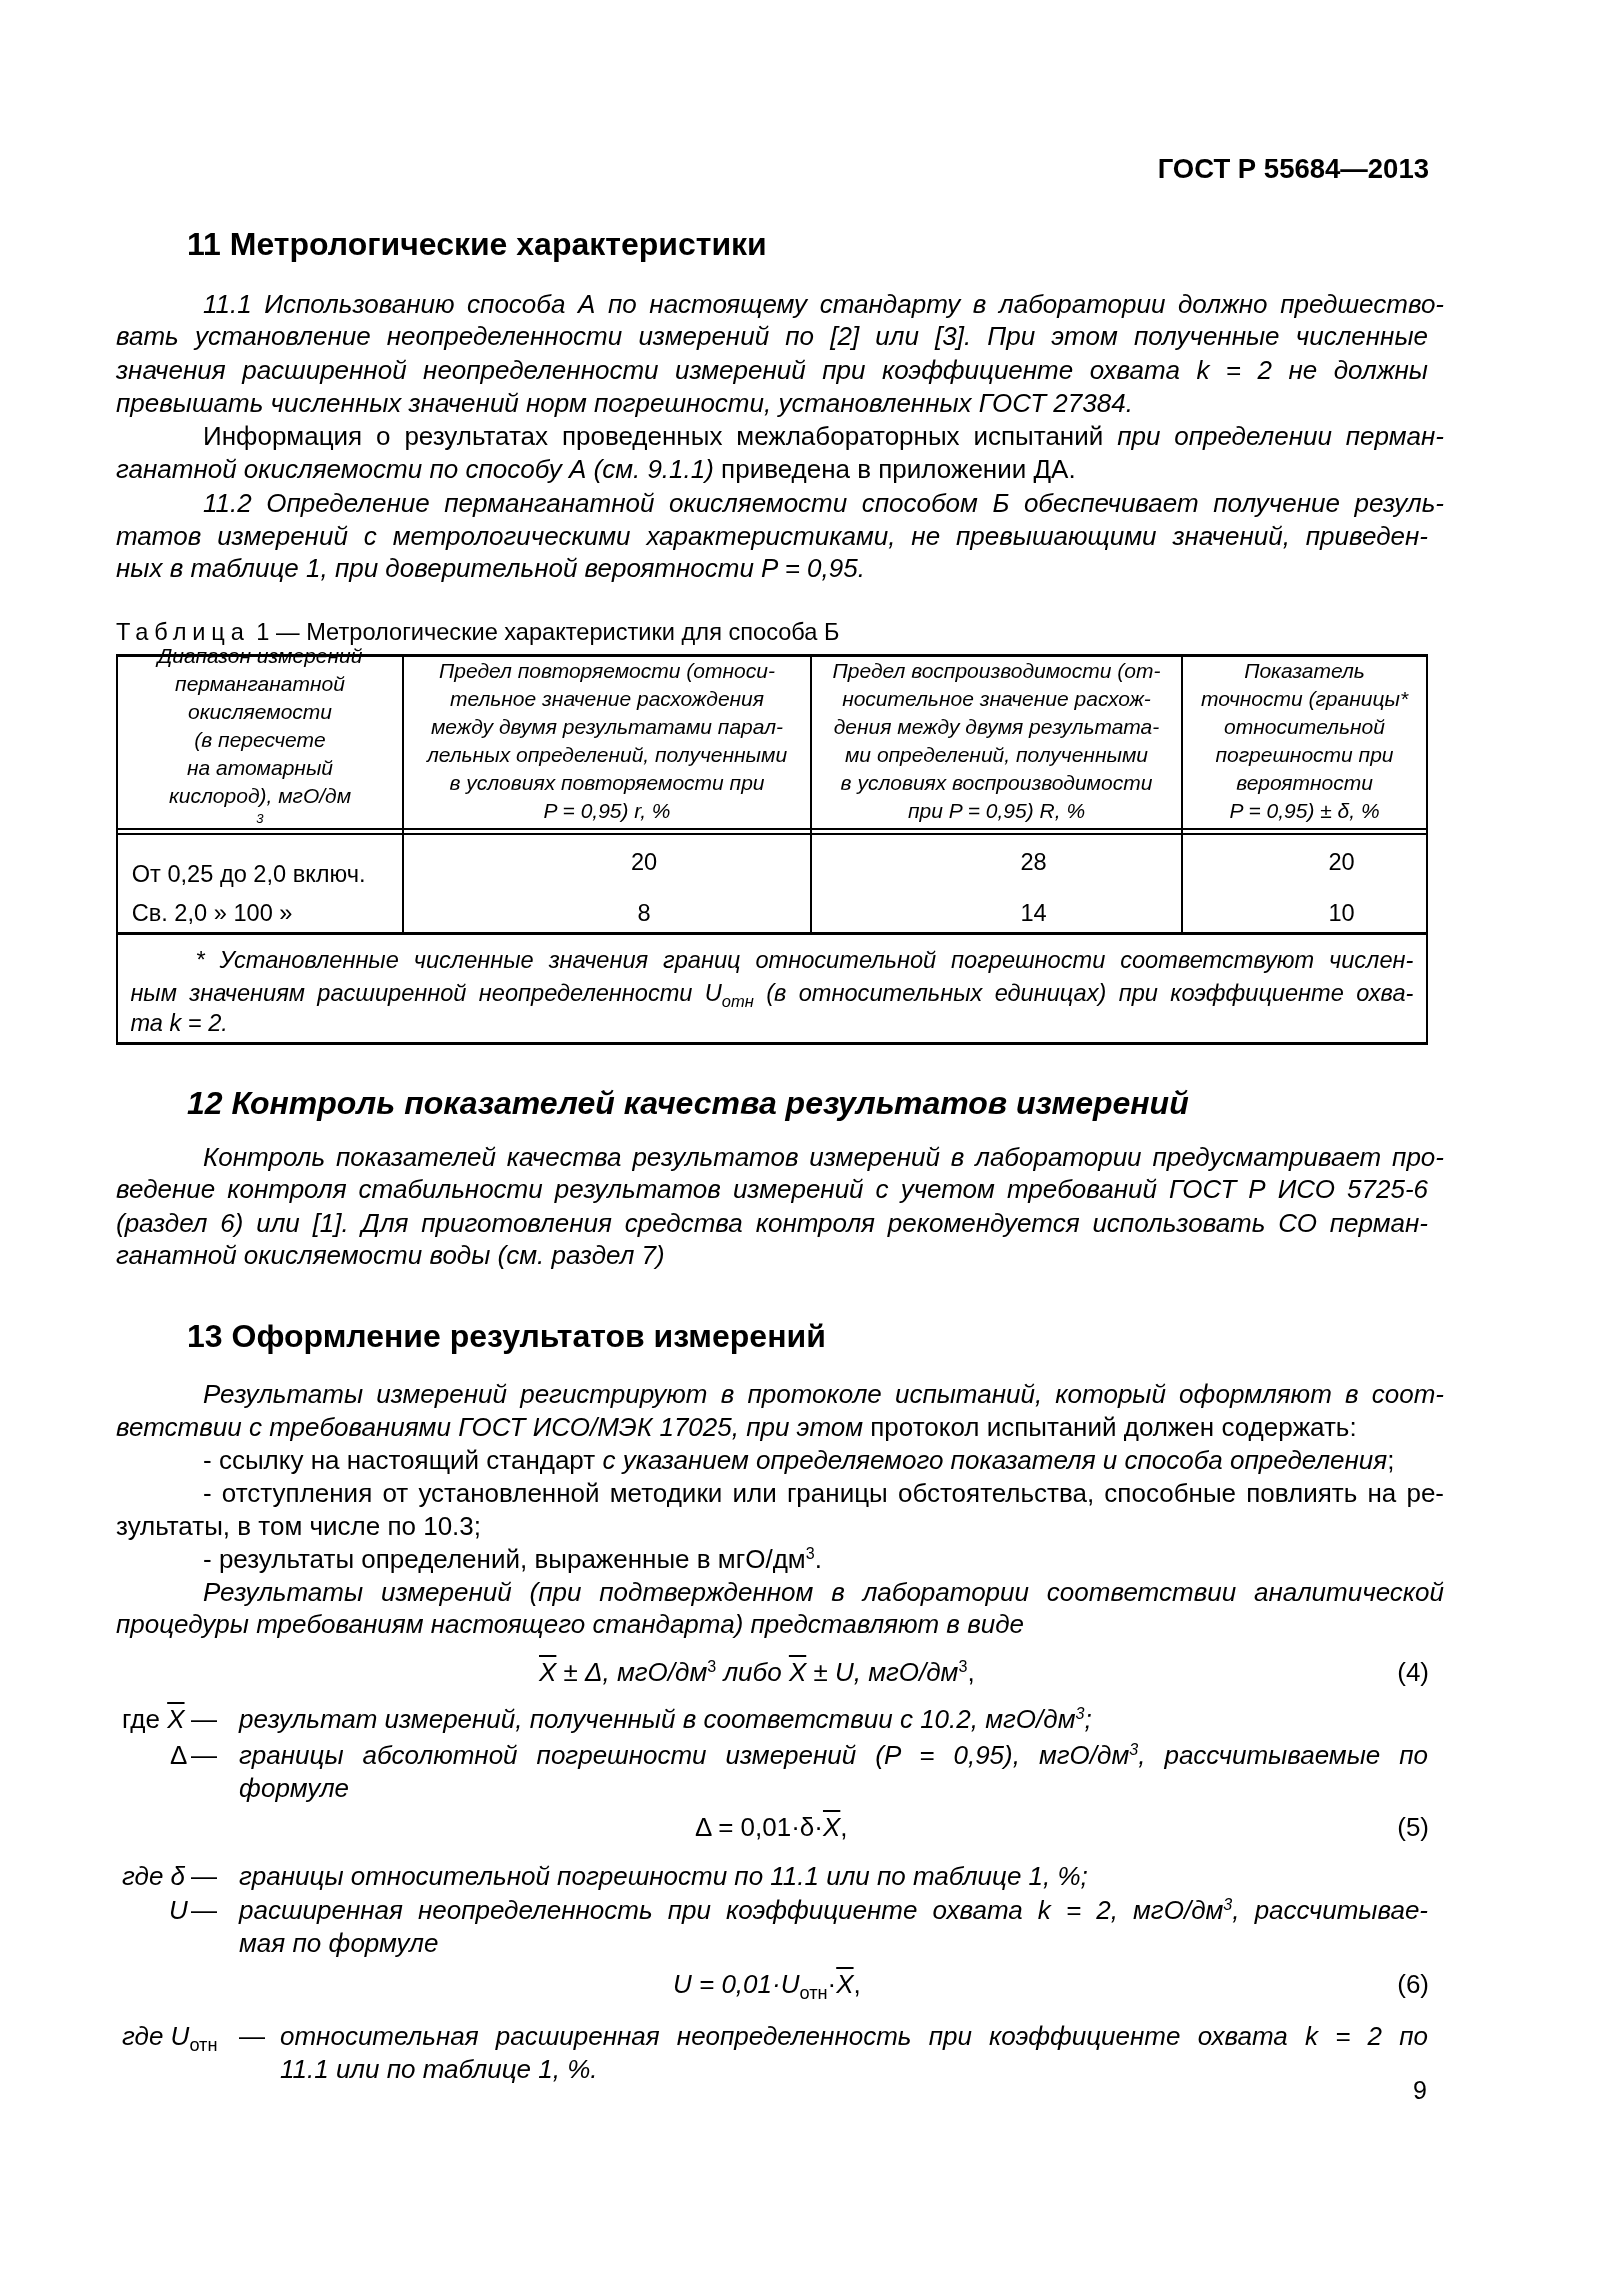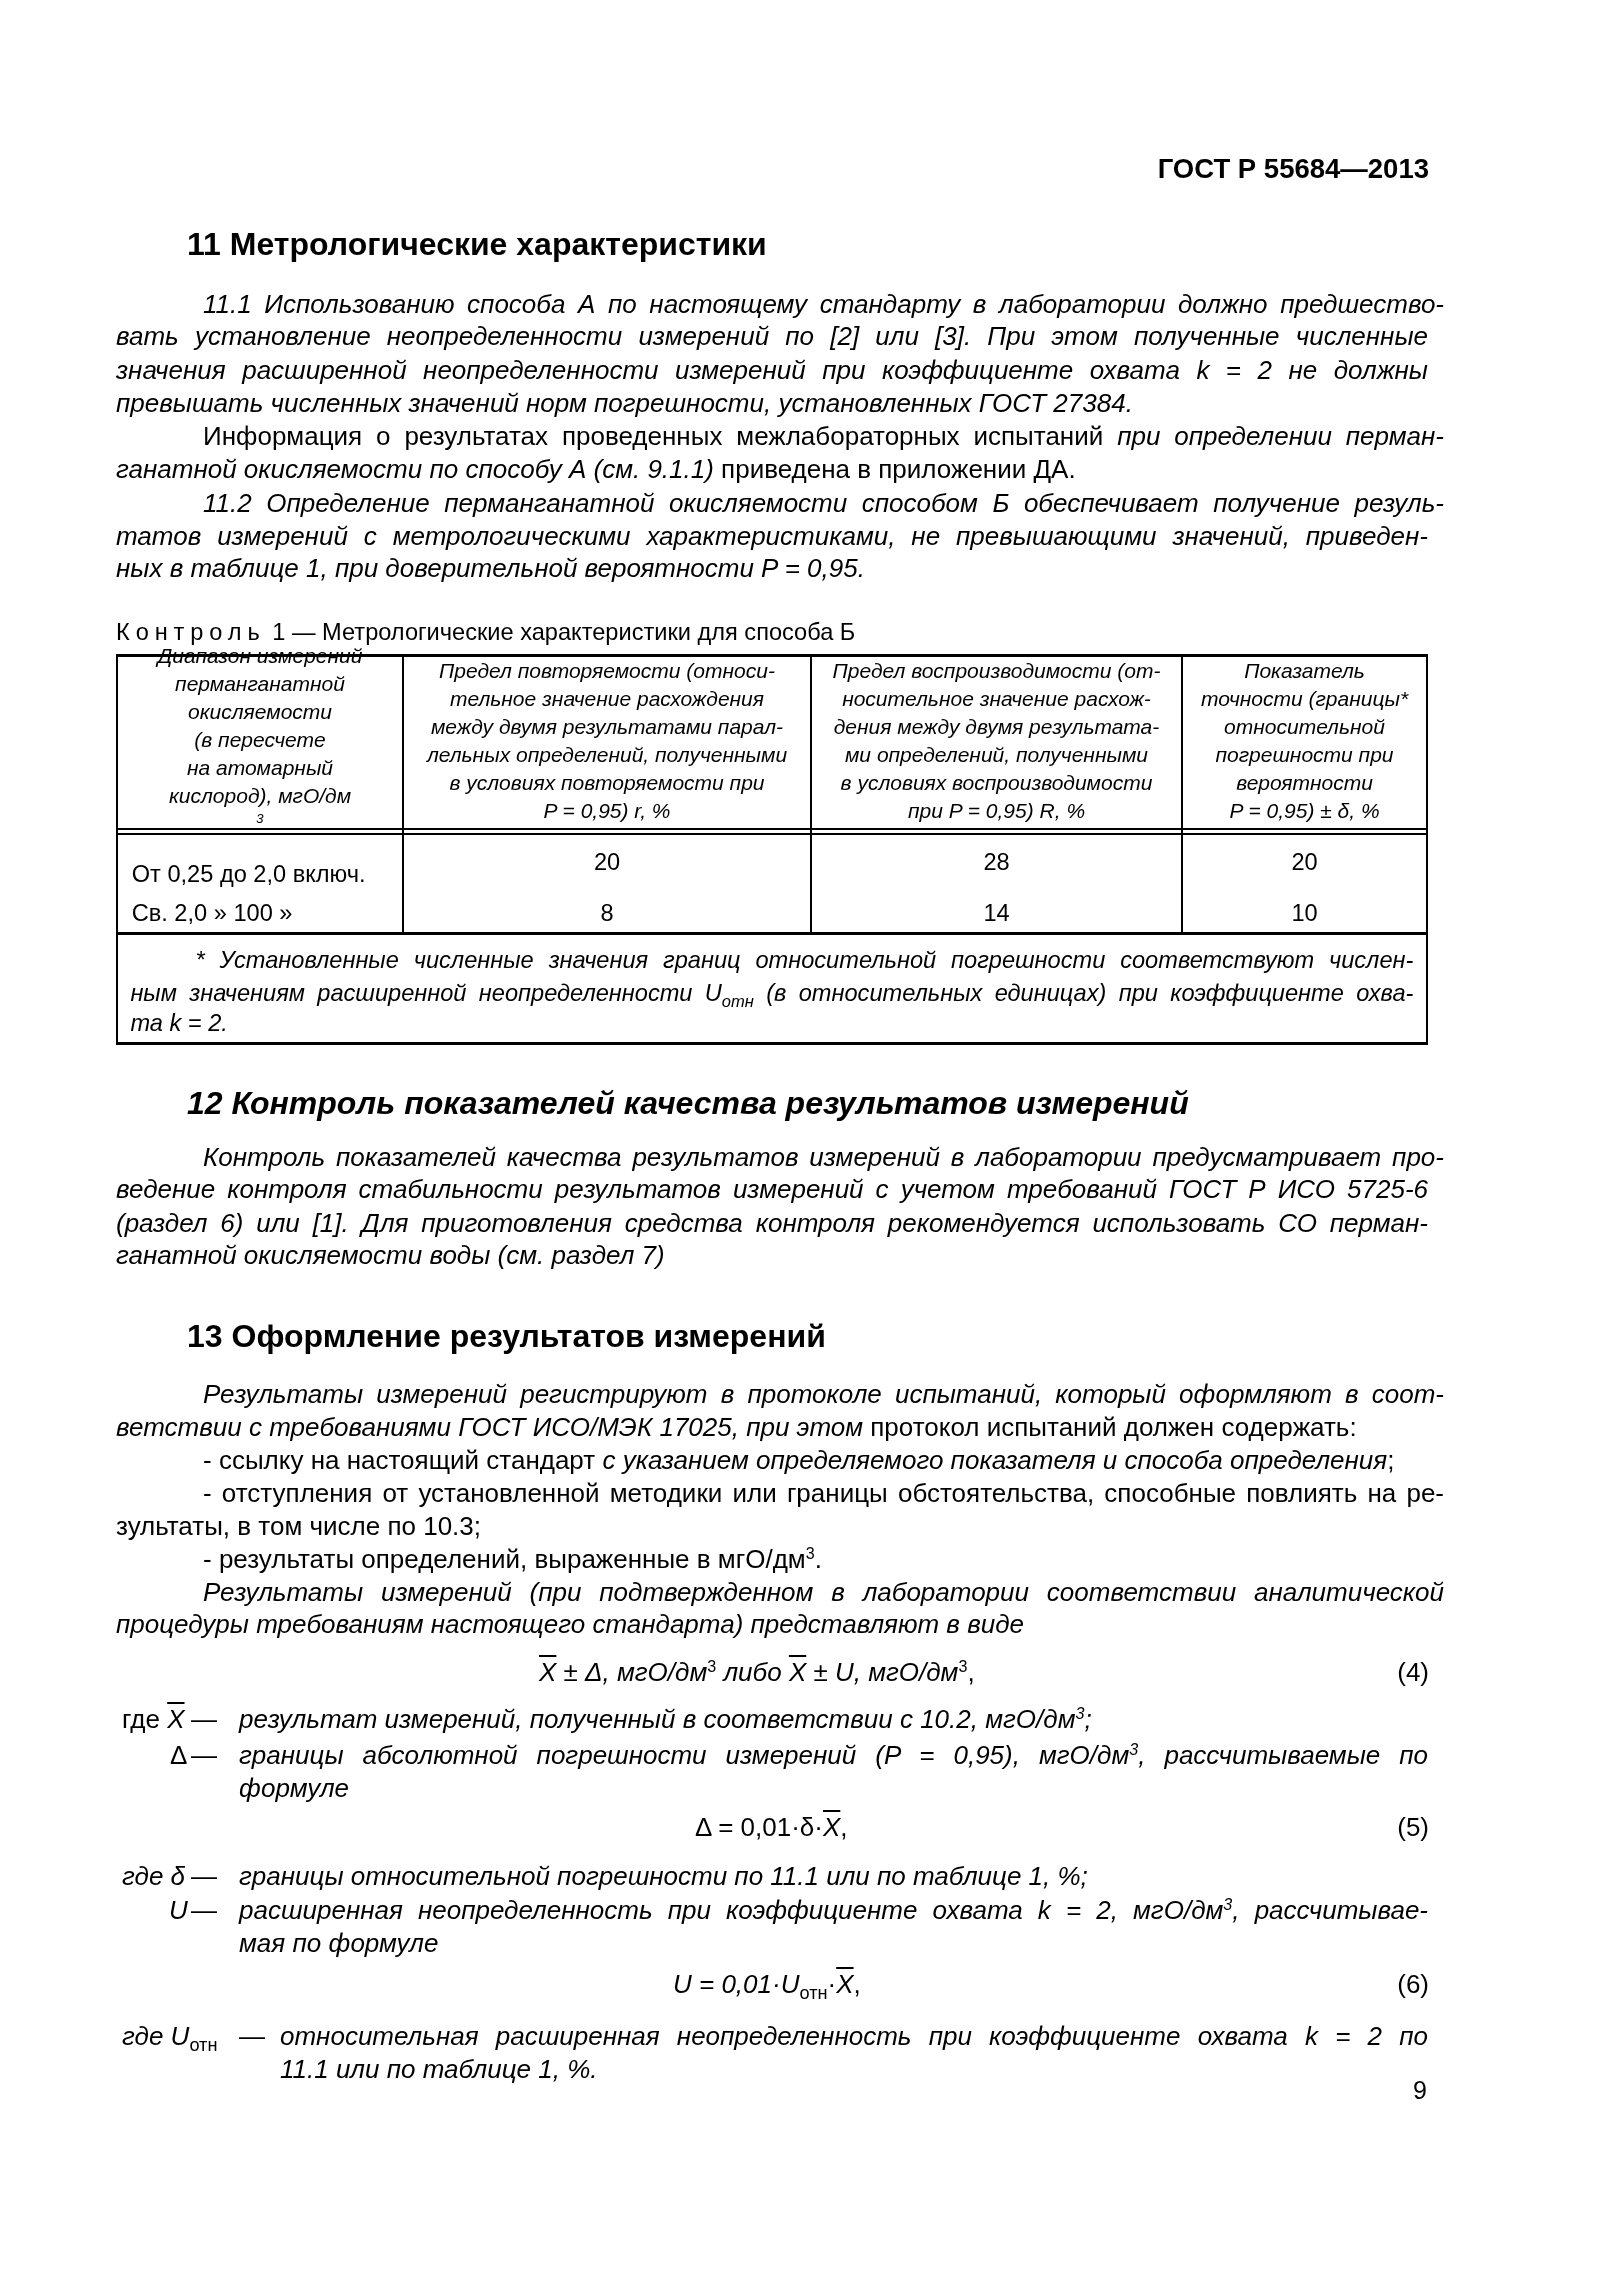--- a/index.html
+++ b/index.html
@@ -20,21 +20,21 @@
   sub { font-size:0.7em; vertical-align:0; position:relative; top:0.35em; }
   .ov { text-decoration:overline; }
 
   
   .tbl { position:absolute; left:116px; top:654px; width:1312px; height:391px; }
   .tbl .line { position:absolute; background:#000; }
   .th { position:absolute; top:0; height:174px; display:flex; flex-direction:column; justify-content:center;
         align-items:center; font-style:italic; font-size:21px; line-height:28px; text-align:center; }
   .th span { display:block; white-space:nowrap; }
   .td { position:absolute; font-size:23.6px; line-height:33px; height:33px; white-space:nowrap; }
-  .td.c { text-align:center; }
+  .td.c { text-align:center;padding-left:37px; }
   .fn { position:absolute; left:14.4px; width:1283px; font-style:italic; font-size:23.6px; height:30px; line-height:30px; white-space:nowrap; }
 
   .eq { position:absolute; height:37px; line-height:37px; font-size:26px; white-space:nowrap;margin-left:22px; }
   .eqn { position:absolute; right:194px; height:37px; line-height:37px; font-size:26px; }
   .dl { position:absolute; height:33px; line-height:33px; font-size:26px; white-space:nowrap; }
   .pg { position:absolute; left:1413px; top:2074px; font-size:25px; line-height:33px; }
 </style>
 </head>
 <body>
 
@@ -53,21 +53,21 @@
   <div class="ln j ind" style="top:420px"><span>Информация о результатах проведенных межлабораторных испытаний </span><span class="it">при определении перман-</span></div>
   <div class="ln" style="top:453px"><span class="it">ганатной окисляемости по способу А (см. 9.1.1)</span><span> приведена в приложении ДА.</span></div>
 </div>
 
 <div>
   <div class="ln j it ind" style="top:487px">11.2  Определение перманганатной окисляемости способом Б обеспечивает получение резуль-</div>
   <div class="ln j it" style="top:520px">татов измерений с метрологическими характеристиками, не превышающими значений, приведен-</div>
   <div class="ln it" style="top:552px">ных в таблице 1, при доверительной вероятности P = 0,95.</div>
 </div>
 
-<div class="cap"><span class="sp">Контроль</span><span> 1 — Метрологические характеристики для способа Б</span></div>
+<div class="cap"><span class="sp">Таблица</span><span> 1 — Метрологические характеристики для способа Б</span></div>
 
 <div class="tbl">
 
   <div class="line" style="left:0;top:0;width:1312px;height:2.6px"></div>
   <div class="line" style="left:0;top:0;width:2px;height:391px"></div>
   <div class="line" style="left:1310px;top:0;width:2px;height:391px"></div>
   <div class="line" style="left:0;top:388px;width:1312px;height:2.6px"></div>
 
   <div class="line" style="left:0;top:174px;width:1312px;height:2px"></div>
   <div class="line" style="left:0;top:179px;width:1312px;height:2px"></div>

